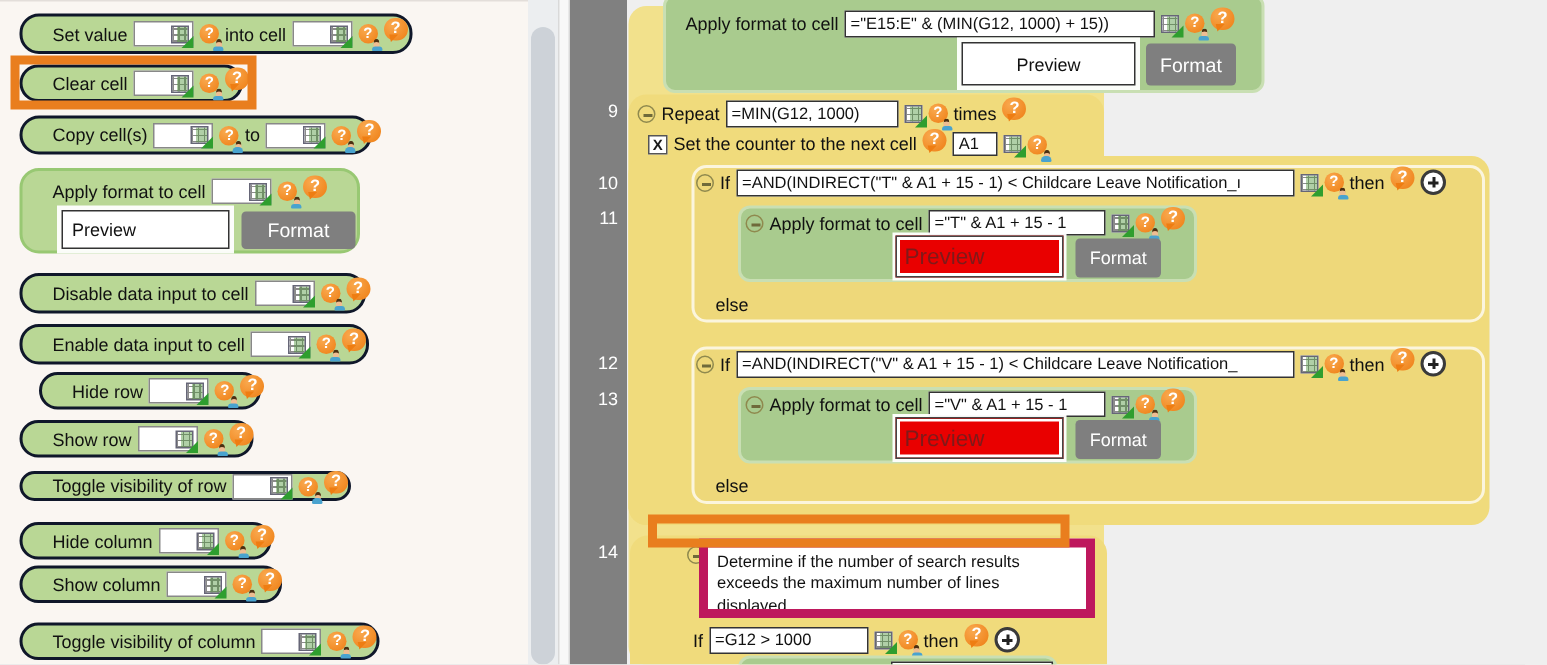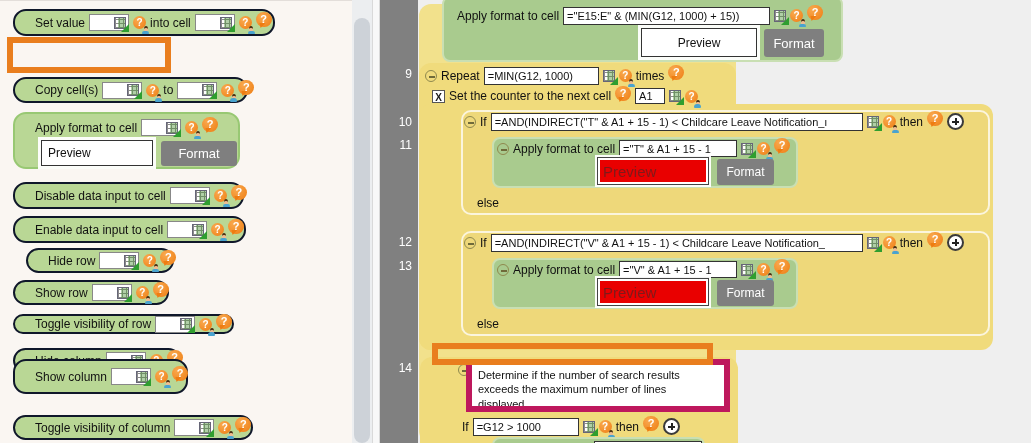--- a/index.html
+++ b/index.html
@@ -72,20 +72,30 @@
     <span class="lb">into cell</span>
     <span class="ibox">
         <i class="tbl"></i>
       </span>
     <i class="qp">
         <b></b>
       </i>
     <i class="qb"></i>
   </div>
 
+  <div class="sblock" style="left:13px;top:43px;width:149px;height:25px">
+    <span class="lb">Clear cell</span>
+    <span class="ibox">
+        <i class="tbl"></i>
+      </span>
+    <i class="qp">
+        <b></b>
+      </i>
+    <i class="qb"></i>
+  </div>
   <div class="hl" style="left:7px;top:37px;width:164px;height:36px"></div>
 
   <div class="sblock" style="left:13px;top:77px;width:235px;height:26px">
     <span class="lb">Copy cell(s)</span>
     <span class="ibox">
         <i class="tbl"></i>
       </span>
     <i class="qp">
         <b></b>
       </i>
@@ -173,21 +183,21 @@
     <span class="lb">Hide column</span>
     <span class="ibox">
         <i class="tbl"></i>
       </span>
     <i class="qp">
         <b></b>
       </i>
     <i class="qb"></i>
   </div>
 
-  <div class="sblock" style="left:13px;top:359px;width:175px;height:35px">
+  <div class="sblock" style="left:13px;top:377px;width:175px;height:25px">
     <span class="lb">Show column</span>
     <span class="ibox">
         <i class="tbl"></i>
       </span>
     <i class="qp">
         <b></b>
       </i>
     <i class="qb"></i>
   </div>
 

